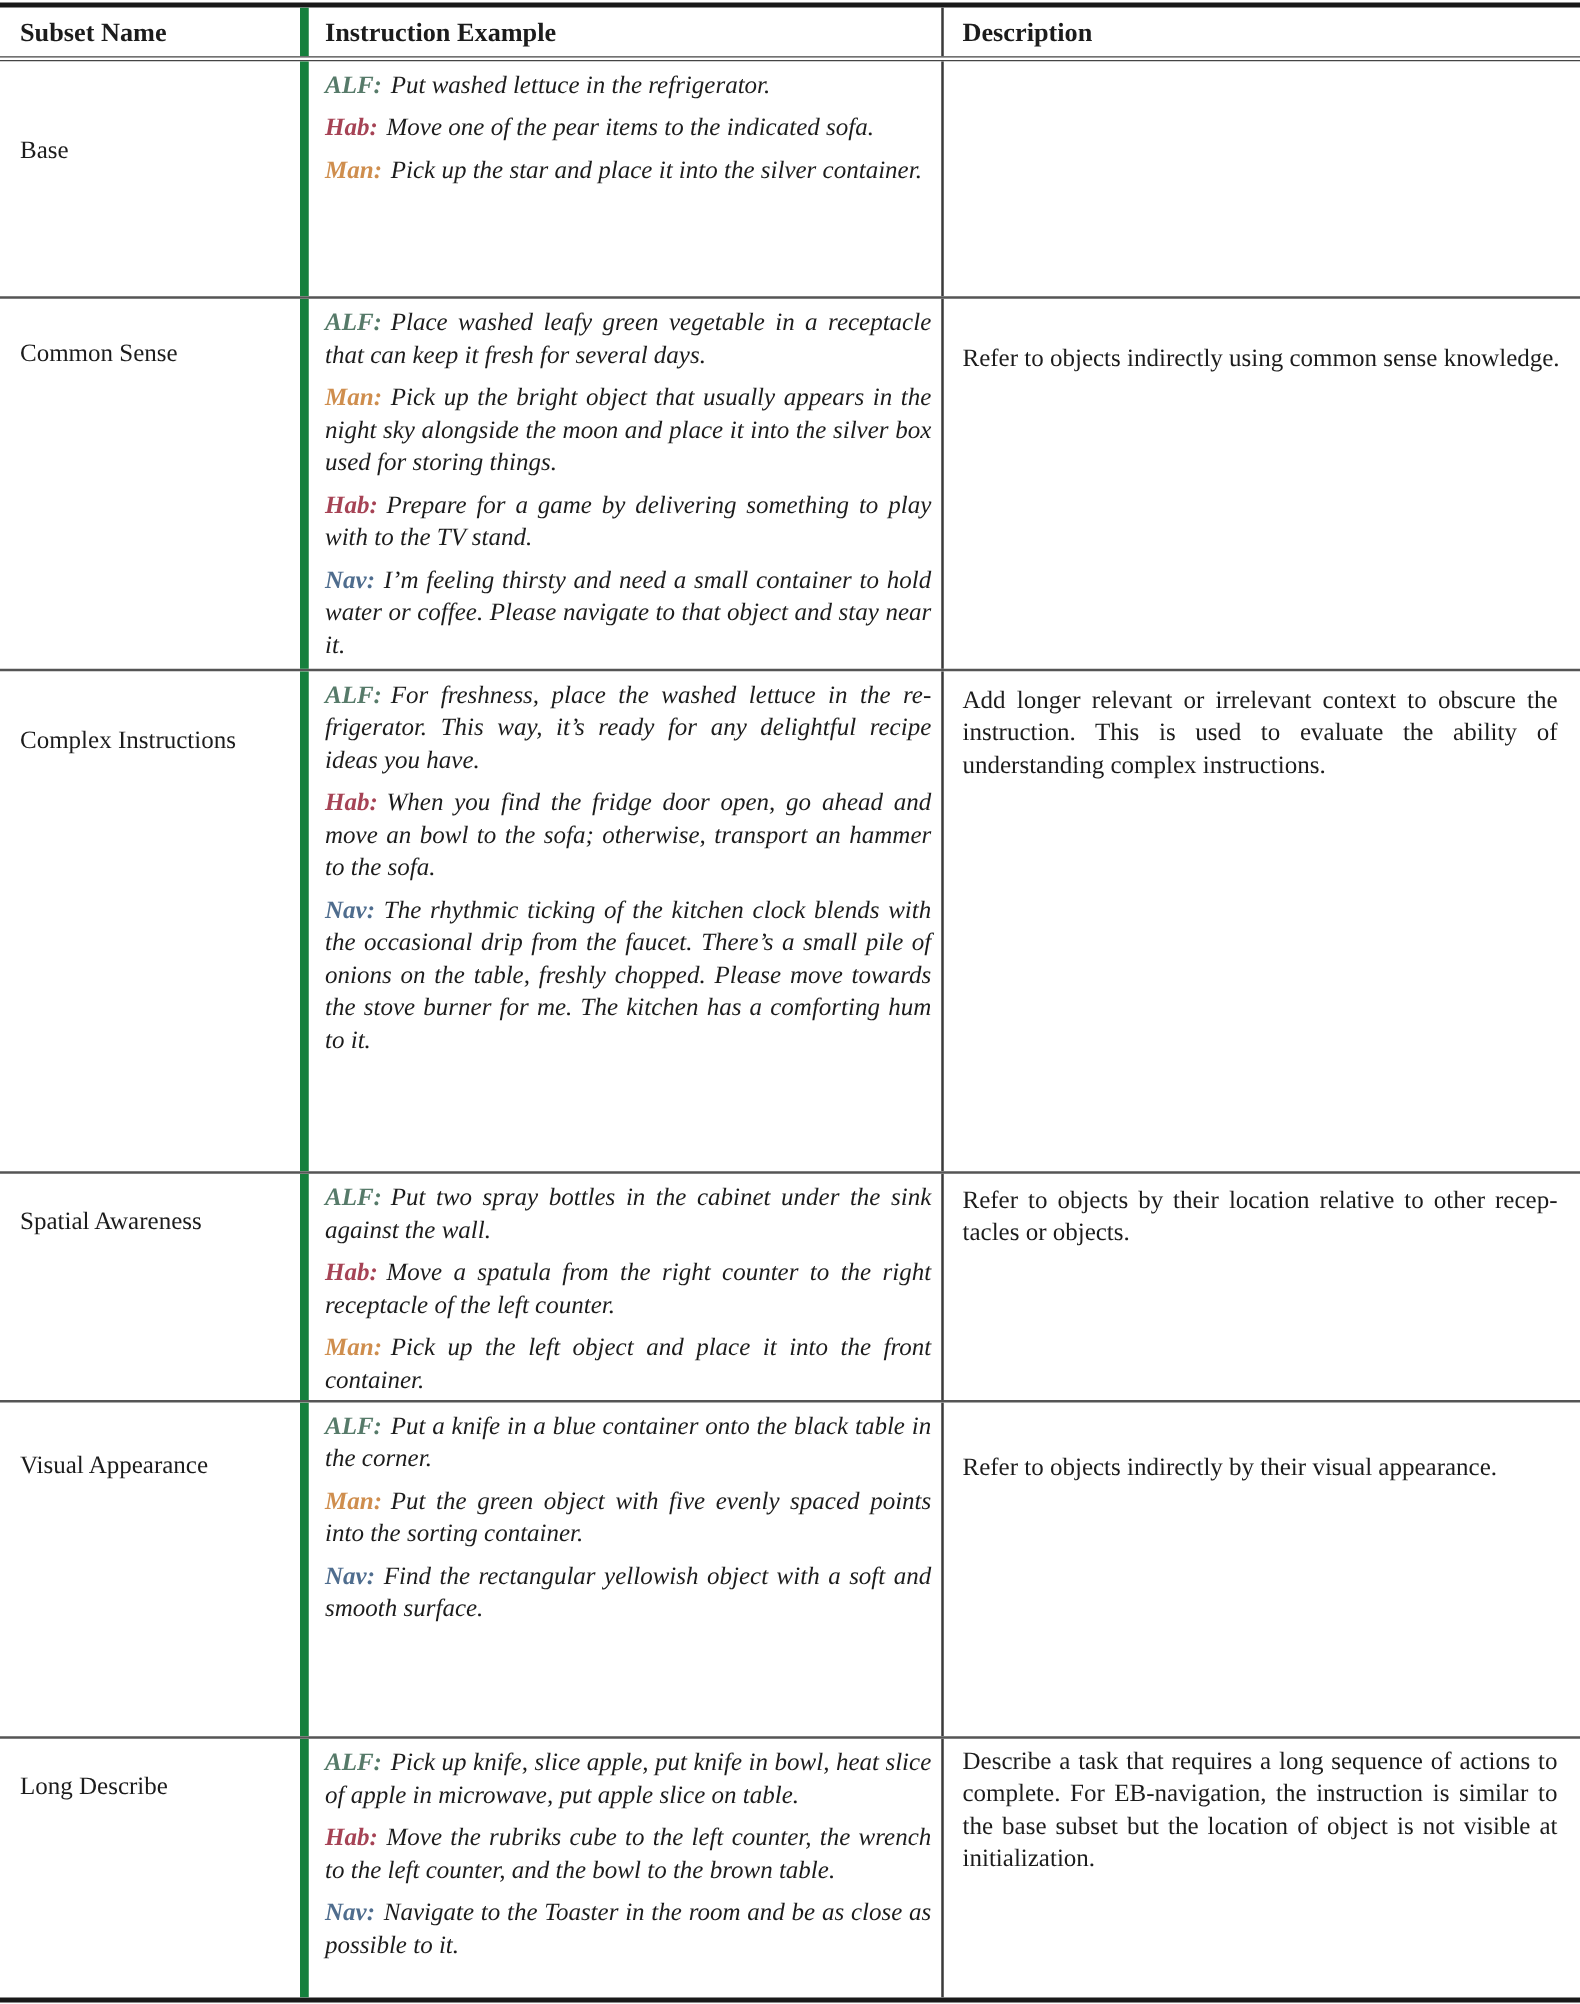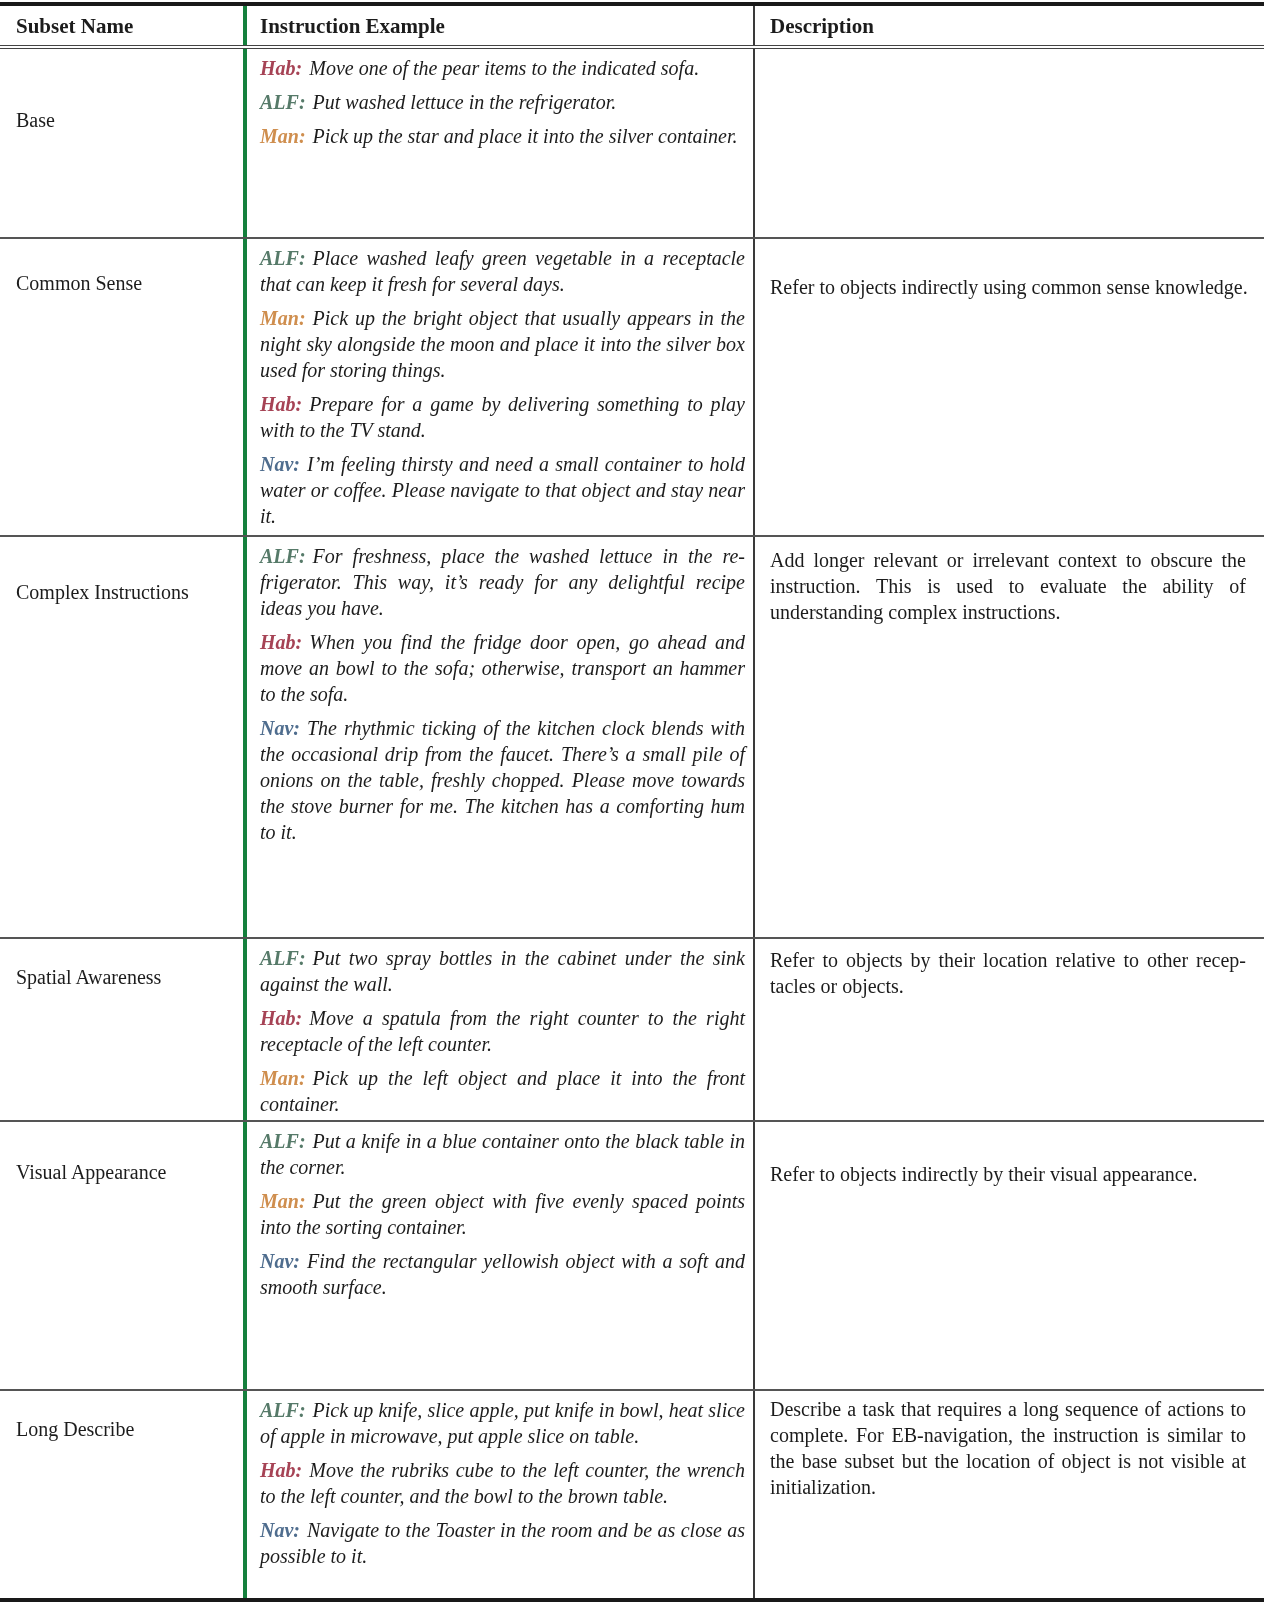--- a/index.html
+++ b/index.html
@@ -11,21 +11,21 @@
   .trow{display:grid;grid-template-columns:247px 508px 1fr;overflow:hidden;}
   .thead{height:39px;border-bottom:4px double #444;}
   .body-row{border-top:2px solid #555;}
   .r0{height:188px;border-top:none;}
   .r1{height:296px;}
   .r2{height:400px;}
   .r3{height:181px;}
   .r4{height:267px;}
   .r5{height:207px;}
   .table-bottom{border-top:4px solid #191919;height:0;}
-  .c1{border-right:4px solid #15803d;padding-left:16px;padding-right:14px;box-sizing:border-box;}
+  .c1{border-right:7px solid #15803d;padding-left:16px;padding-right:14px;box-sizing:border-box;}
   .c2{border-right:2px solid #3a3a3a;padding:6px 8px 0 13px;box-sizing:border-box;}
   .c3{padding:0 18px 0 15px;box-sizing:border-box;}
   .hcell{font-weight:bold;font-size:21px;padding-top:8px;}
   .subset-name{font-size:20px;}
   .entry{margin:0 0 8px 0;font-style:italic;font-size:20px;line-height:26px;
          text-align:justify;hyphens:auto;-webkit-hyphens:auto;}
   .lbl{font-weight:bold;font-style:italic;margin-right:7px;}
   .alf{color:var(--c-alf,#567a69);}
   .hab{color:var(--c-hab,#a64355);}
   .man{color:var(--c-man,#cf8e4e);}
@@ -48,22 +48,22 @@
 
     <div class="trow thead">
       <div class="c1 hcell">Subset Name</div>
       <div class="c2 hcell">Instruction Example</div>
       <div class="c3 hcell">Description</div>
     </div>
 
     <div class="trow body-row r0">
       <div class="c1 subset-name n0">Base</div>
       <div class="c2">
+        <p class="entry"><span class="lbl alf">ALF:</span><span class="etext">Put washed lettuce in the refrigerator.</span></p>
         <p class="entry"><span class="lbl hab">Hab:</span><span class="etext">Move one of the pear items to the indicated sofa.</span></p>
-        <p class="entry"><span class="lbl alf">ALF:</span><span class="etext">Put washed lettuce in the refrigerator.</span></p>
         <p class="entry"><span class="lbl man">Man:</span><span class="etext">Pick up the star and place it into the silver con­tainer.</span></p>
       </div>
     </div>
 
     <div class="trow body-row r1">
       <div class="c1 subset-name n1">Common Sense</div>
       <div class="c2">
         <p class="entry"><span class="lbl alf">ALF:</span><span class="etext">Place washed leafy green vegetable in a recepta­cle that can keep it fresh for several days.</span></p>
         <p class="entry"><span class="lbl man">Man:</span><span class="etext">Pick up the bright object that usually appears in the night sky alongside the moon and place it into the silver box used for storing things.</span></p>
         <p class="entry"><span class="lbl hab">Hab:</span><span class="etext">Prepare for a game by delivering something to play with to the TV stand.</span></p>

